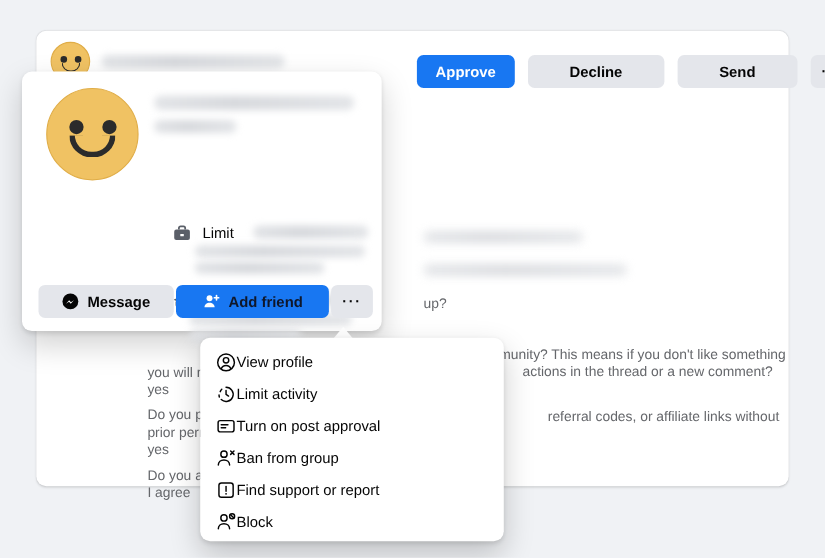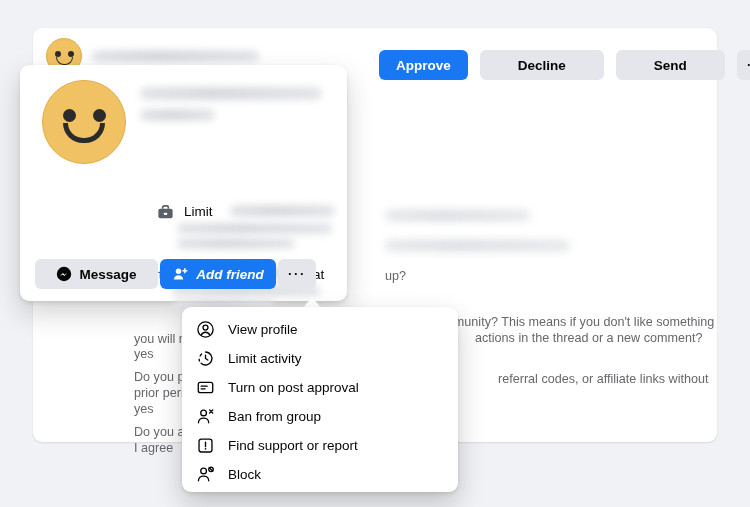--- a/index.html
+++ b/index.html
@@ -70,39 +70,39 @@
   .hc-detail { position: absolute; display: flex; align-items: flex-start; gap: 9px; }
   .hc-detail .lbl { font-size: 13.5px; color: #050505; line-height: 17px; white-space: nowrap; }
   .hc-foot { position: absolute; left: 15px; bottom: 12px; display: flex; gap: 2px; align-items: center; }
   .hc-btn {
     height: 30px; border: none; border-radius: 6px; cursor: pointer;
     font-size: 13.5px; font-weight: bold;
     display: flex; align-items: center; justify-content: center; gap: 7px;
     font-family: "Liberation Sans", sans-serif;
   }
   .hc-btn.msg { background: #e4e6eb; color: #050505; width: 123px; }
-  .hc-btn.add { background: #1877f2; color: #ffffff; width: 116px; font-style: italic; }
+  .hc-btn.add { background: #1877f2; color: #0f172a; width: 139px; }
   .hc-btn.more { background: #e4e6eb; color: #050505; width: 38px; }
 
   
   .menu {
     position: absolute; left: 182px; top: 307px;
     width: 276px; height: 185px;
     background: #fff; border-radius: 9px;
     box-shadow: 0 12px 28px rgba(0,0,0,.20), 0 2px 4px rgba(0,0,0,.10);
     padding: 8px 0; z-index: 10;
   }
   .menu-tail {
     position: absolute; left: 302px; top: 297px; width: 20px; height: 12px;
     background: #fff; z-index: 9;
     clip-path: polygon(50% 0, 100% 100%, 0 100%);
     filter: drop-shadow(0 -2px 2px rgba(0,0,0,.06));
   }
   .menu-item {
-    display: flex; align-items: center; gap: 13px;
+    display: flex; align-items: center; 
     height: 29px; padding: 0 0 0 14px; cursor: pointer;
   }
   .menu-item .mlabel { font-size: 13.5px; color: #050505; }
   .mi-icon { width: 19px; height: 19px; flex: none; display: block; }
 </style>
 </head>
 <body>
 
 <div id="stage">
 

